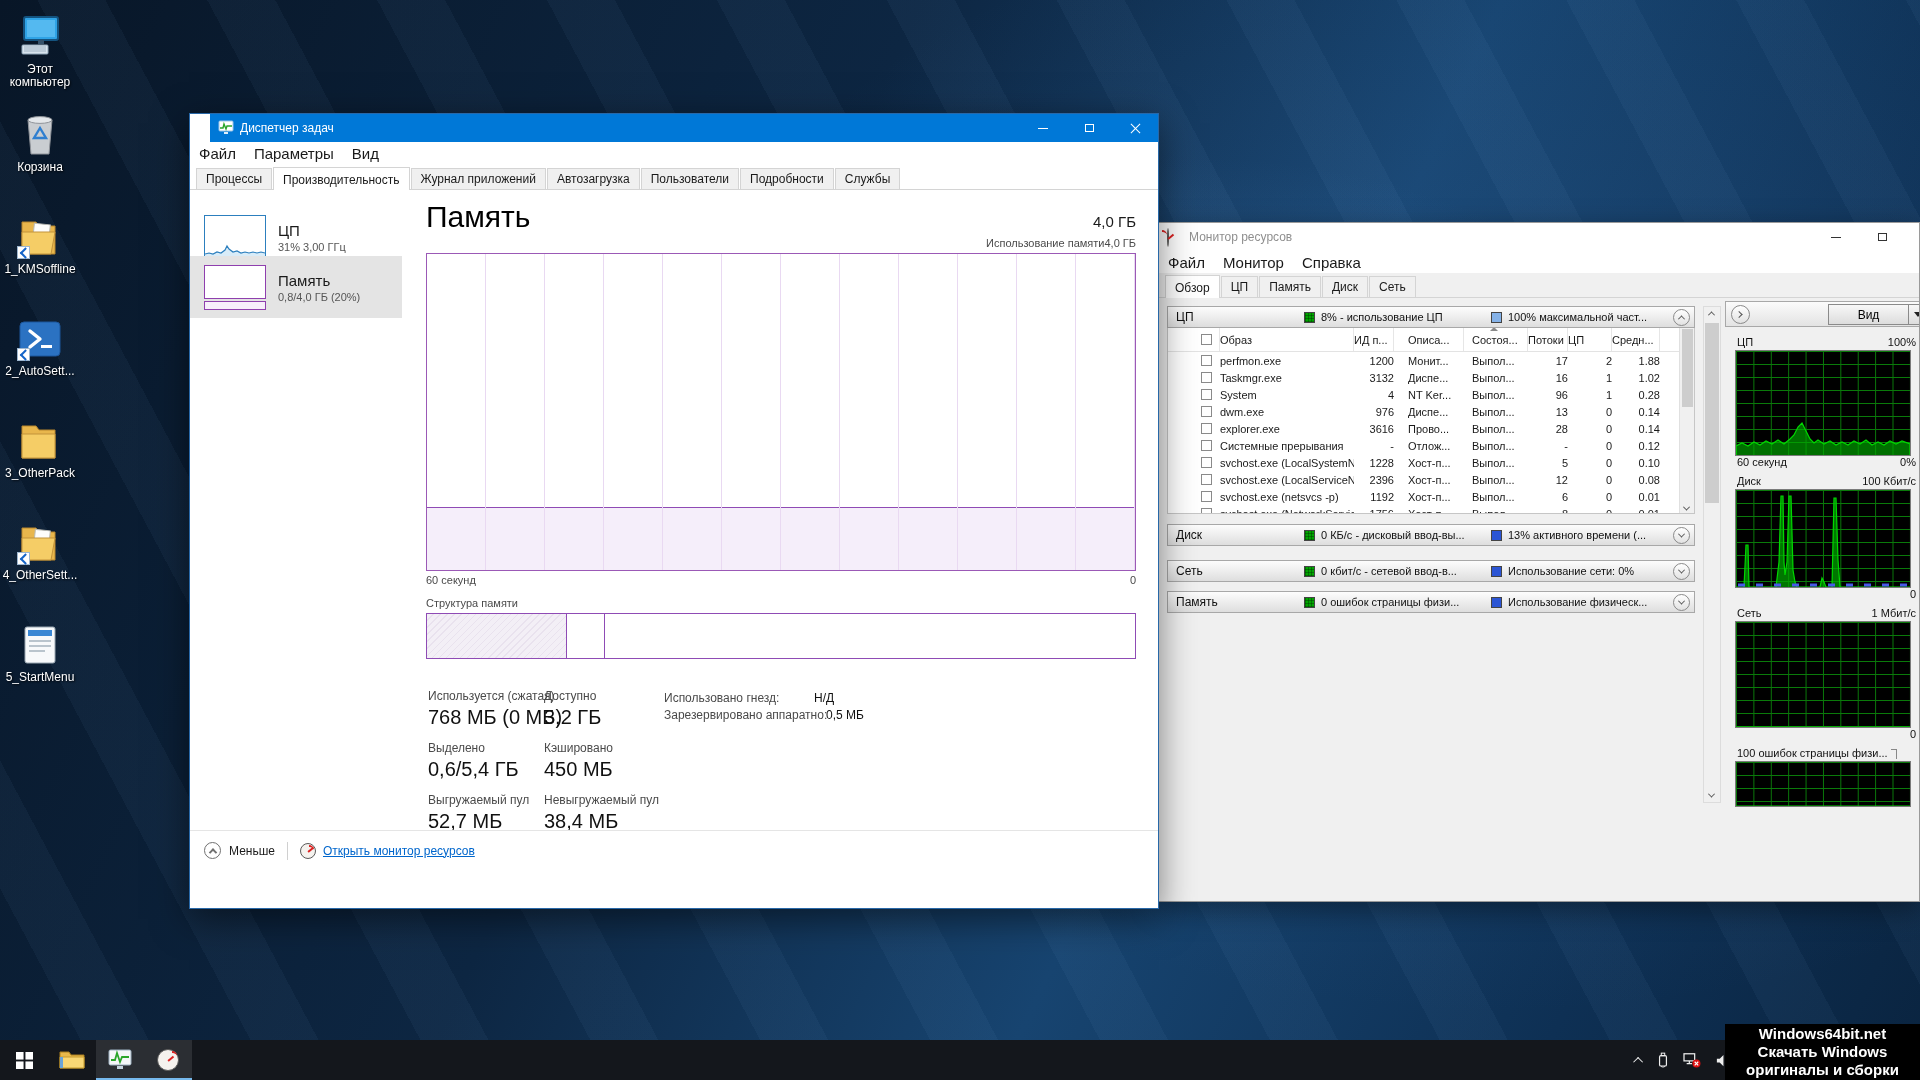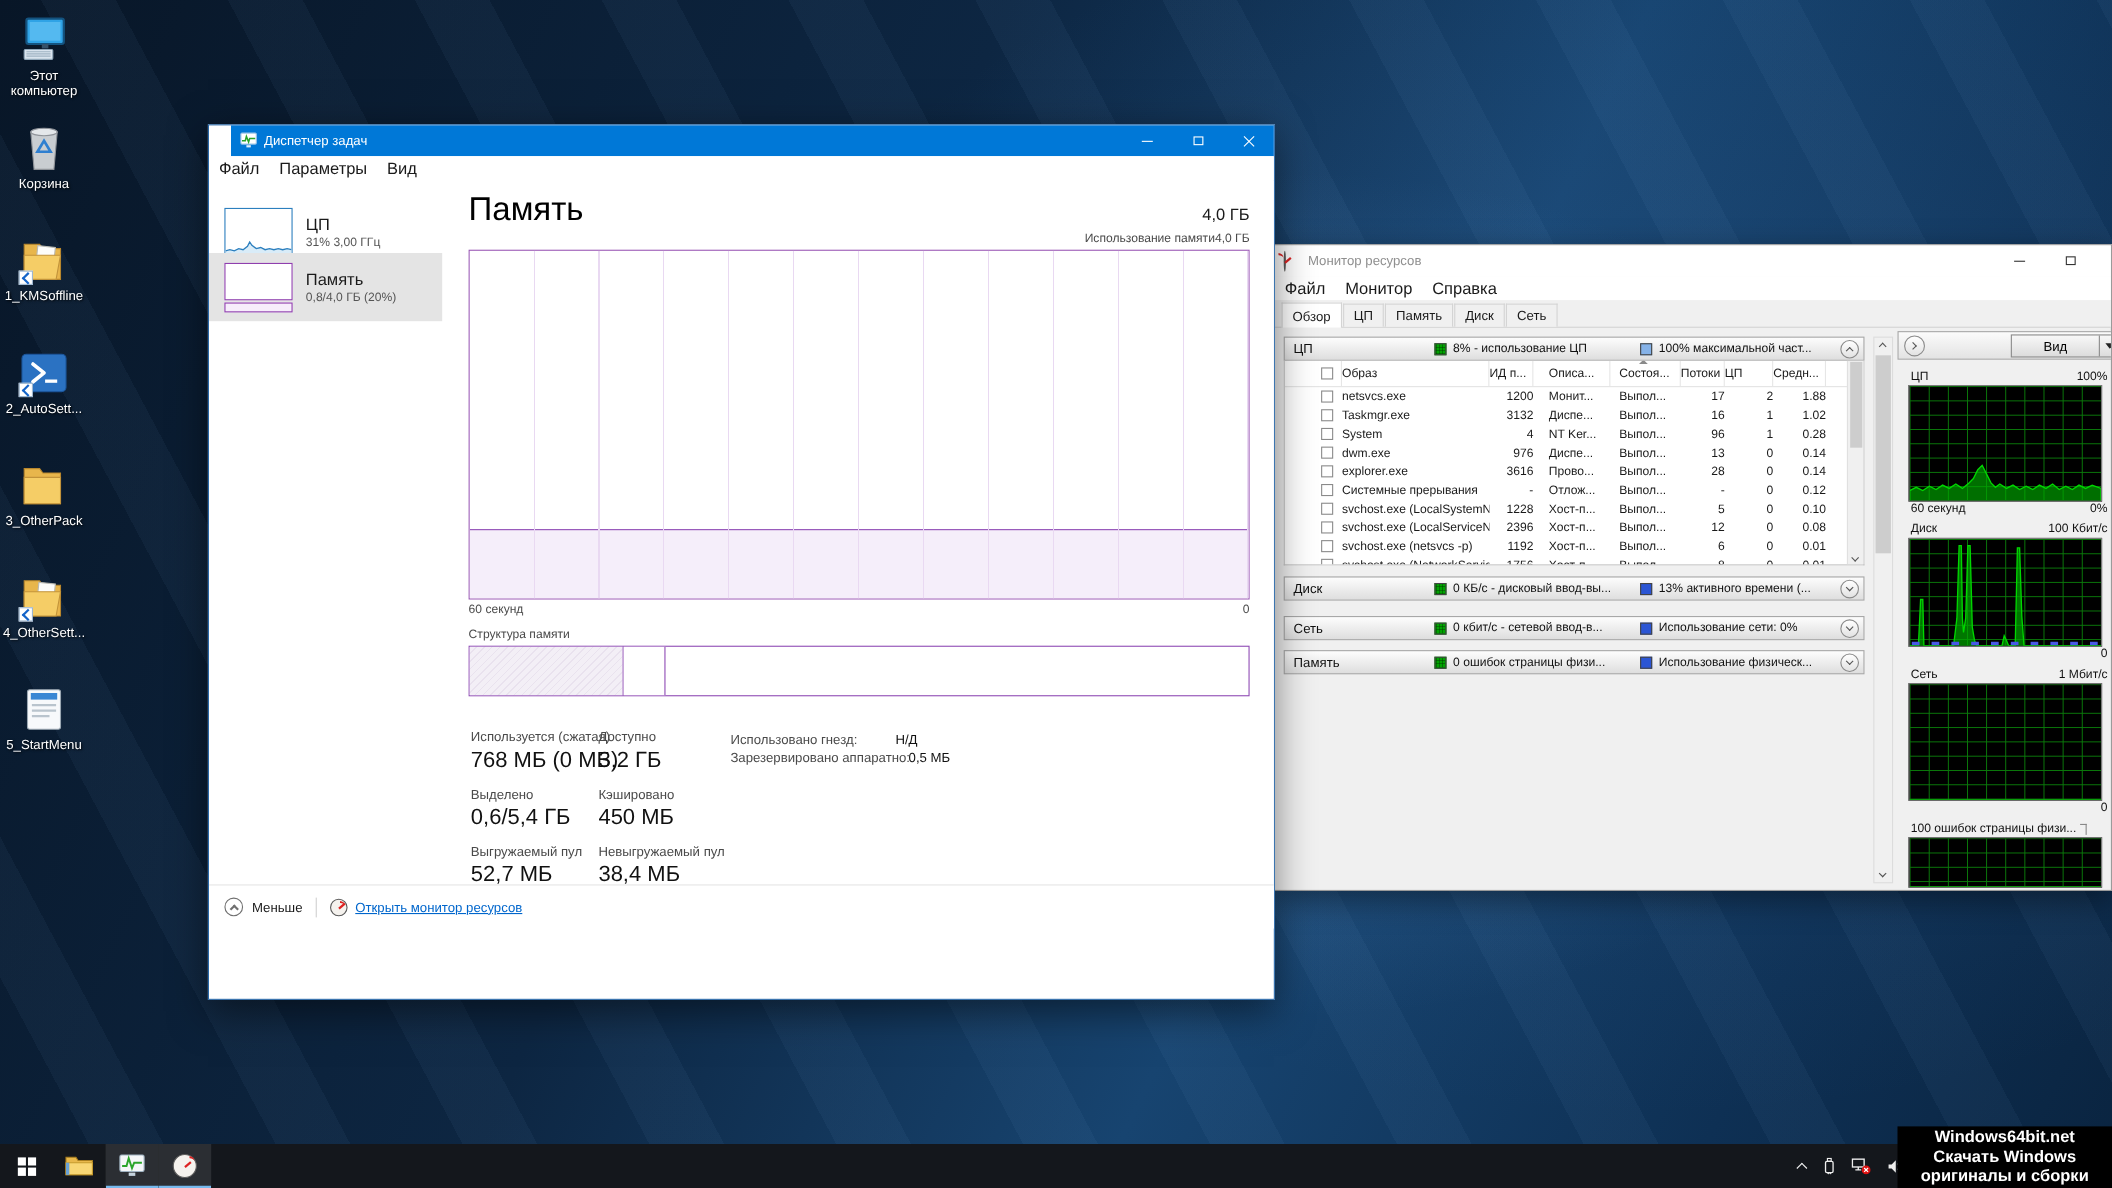--- a/index.html
+++ b/index.html
@@ -89,21 +89,21 @@
   .tm-foot .less { font-size:12px; color:#1a1a1a; margin-left:8px; }
   .vsep { width:1px; height:18px; background:#d0d0d0; margin:0 12px; }
   .tm-foot a { font-size:12px; color:#0066cc; text-decoration:underline; margin-left:7px; }
 
   
   .speedo { width:16px; height:16px; border-radius:50%; background:#f5f2ee; border:1.5px solid #5a5a5a; position:relative; flex:none; }
   .speedo::before { content:""; position:absolute; left:50%; top:50%; width:7px; height:1.6px; background:#d22; transform:rotate(-40deg); transform-origin:0 50%; }
   .speedo::after { content:""; position:absolute; right:1px; top:1px; width:5px; height:5px; border-top:2px solid #d22; border-radius:0 5px 0 0; }
 
   
-  .rm { left:1158px; top:222px; width:762px; height:588px; z-index:10; background:#f0f0f0;
+  .rm { left:1158px; top:222px; width:762px; height:680px; z-index:10; background:#f0f0f0;
     border:1px solid #9a9a9a; box-shadow:0 8px 26px rgba(0,0,0,.4); overflow:hidden; }
   .rm .titlebar { background:#fff; color:#8f8f8f; position:relative; }
   .rm .capbtns { position:absolute; left:654px; top:0; margin:0; color:#333; }
   .rm .menubar { border-bottom:none; }
   .rm .tabsbar { background:#f0f0f0; height:25px; }
   .rm-content { position:relative; height:513px; }
 
   .rm-left { position:absolute; left:8px; top:8px; width:528px; }
   .secbar { height:22px; border:1px solid #a8a8a8; background:linear-gradient(#fdfdfd,#dedede);
     display:flex; align-items:center; font-size:12px; color:#111; padding:0 4px 0 8px; }
@@ -277,20 +277,29 @@
       <span class="cap">
           <span class="glyph-x"></span>
         </span>
     </span>
   </div>
   <div class="menubar">
     <span>Файл</span>
     <span>Параметры</span>
     <span>Вид</span>
   </div>
+  <div class="tabsbar">
+    <span class="tab">Процессы</span>
+    <span class="tab active">Производительность</span>
+    <span class="tab">Журнал приложений</span>
+    <span class="tab">Автозагрузка</span>
+    <span class="tab">Пользователи</span>
+    <span class="tab">Подробности</span>
+    <span class="tab">Службы</span>
+  </div>
 
   <div class="tm-body">
 
     <div class="tm-side">
       <div class="side-item" style="top:16px">
         <div class="mini cpu">
           <svg viewBox="0 0 60 42" width="60" height="42" preserveAspectRatio="none">
             <polygon points="0,38 4,37 8,38 12,36 16,37 20,34 22,30 24,33 28,36 32,35 36,37 40,36 44,37 48,36 52,37 56,36 60,37 60,42 0,42" fill="#d9ecf8"></polygon>
             <polyline points="0,38 4,37 8,38 12,36 16,37 20,34 22,30 24,33 28,36 32,35 36,37 40,36 44,37 48,36 52,37 56,36 60,37" fill="none" stroke="#2c7fbe" stroke-width="1.2"></polyline>
           </svg>
@@ -441,21 +450,21 @@
           <span class="c-thr hc">Потоки</span>
           <span class="c-cpu hc">ЦП</span>
           <span class="c-avg hc">Средн...</span>
         </div>
         <div>
 
             <div class="rm-row">
               <span class="c-cbx">
                 <span class="cb"></span>
               </span>
-              <span class="c-name">netsvcs.exe</span>
+              <span class="c-name">perfmon.exe</span>
               <span class="c-pid">1200</span>
               <span class="c-desc">Монит...</span>
               <span class="c-stat">Выпол...</span>
               <span class="c-thr">17</span>
               <span class="c-cpu">2</span>
               <span class="c-avg">1.88</span>
             </div>
 
             <div class="rm-row">
               <span class="c-cbx">

